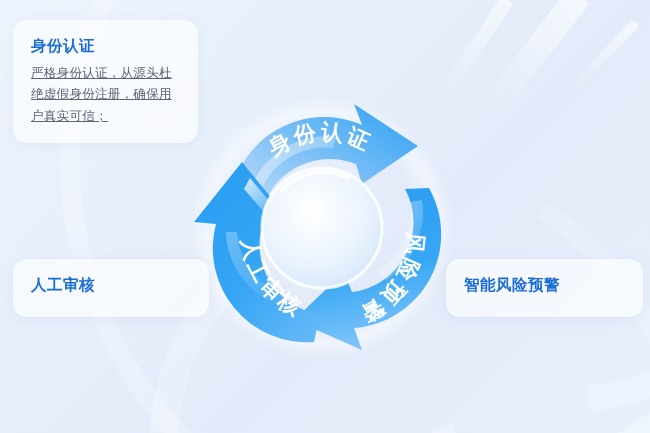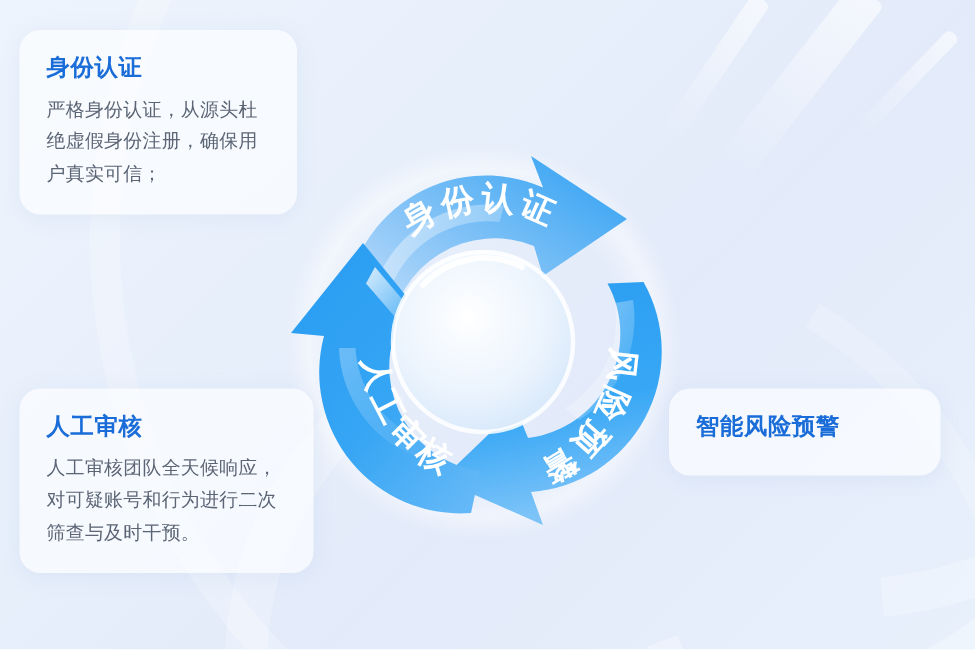--- a/index.html
+++ b/index.html
@@ -108,25 +108,26 @@
     letter-spacing: 0.5px;
     margin: 0 0 7px 0;
     line-height: 1.2;
   }
   .card-body {
     font-size: 12.6px;
     color: #5b6575;
     line-height: 1.72;
     margin: 0;
     letter-spacing: 0.2px;
+    text-decoration: underline;
   }
 
   #card-identity   { left: 13px;  top: 20px;  width: 185px; }
   #card-manual     { left: 13px;  top: 259px; width: 196px; }
-  #card-risk       { left: 446px; top: 259px; width: 181px; }
+  #card-risk       { left: 446px; top: 259px; width: 197px; }
 
   
   #cycle {
     position: absolute;
     left: 186px;
     top: 92px;
     width: 272px;
     height: 272px;
   }
   #cycle svg { display: block; width: 272px; height: 272px; }
@@ -249,20 +250,19 @@
     </svg>
   </div>
 
   <div class="card" id="card-identity">
     <div class="card-title">身份认证</div>
     <div class="card-body">严格身份认证，从源头杜绝虚假身份注册，确保用户真实可信；</div>
   </div>
 
   <div class="card" id="card-manual">
     <div class="card-title">人工审核</div>
-    <div class="card-body">人工审核团队全天候响应，对可疑账号和行为进行二次筛查与及时干预。</div>
   </div>
 
   <div class="card" id="card-risk">
     <div class="card-title">智能风险预警</div>
   </div>
 
 </div>
 
 </body></html>

